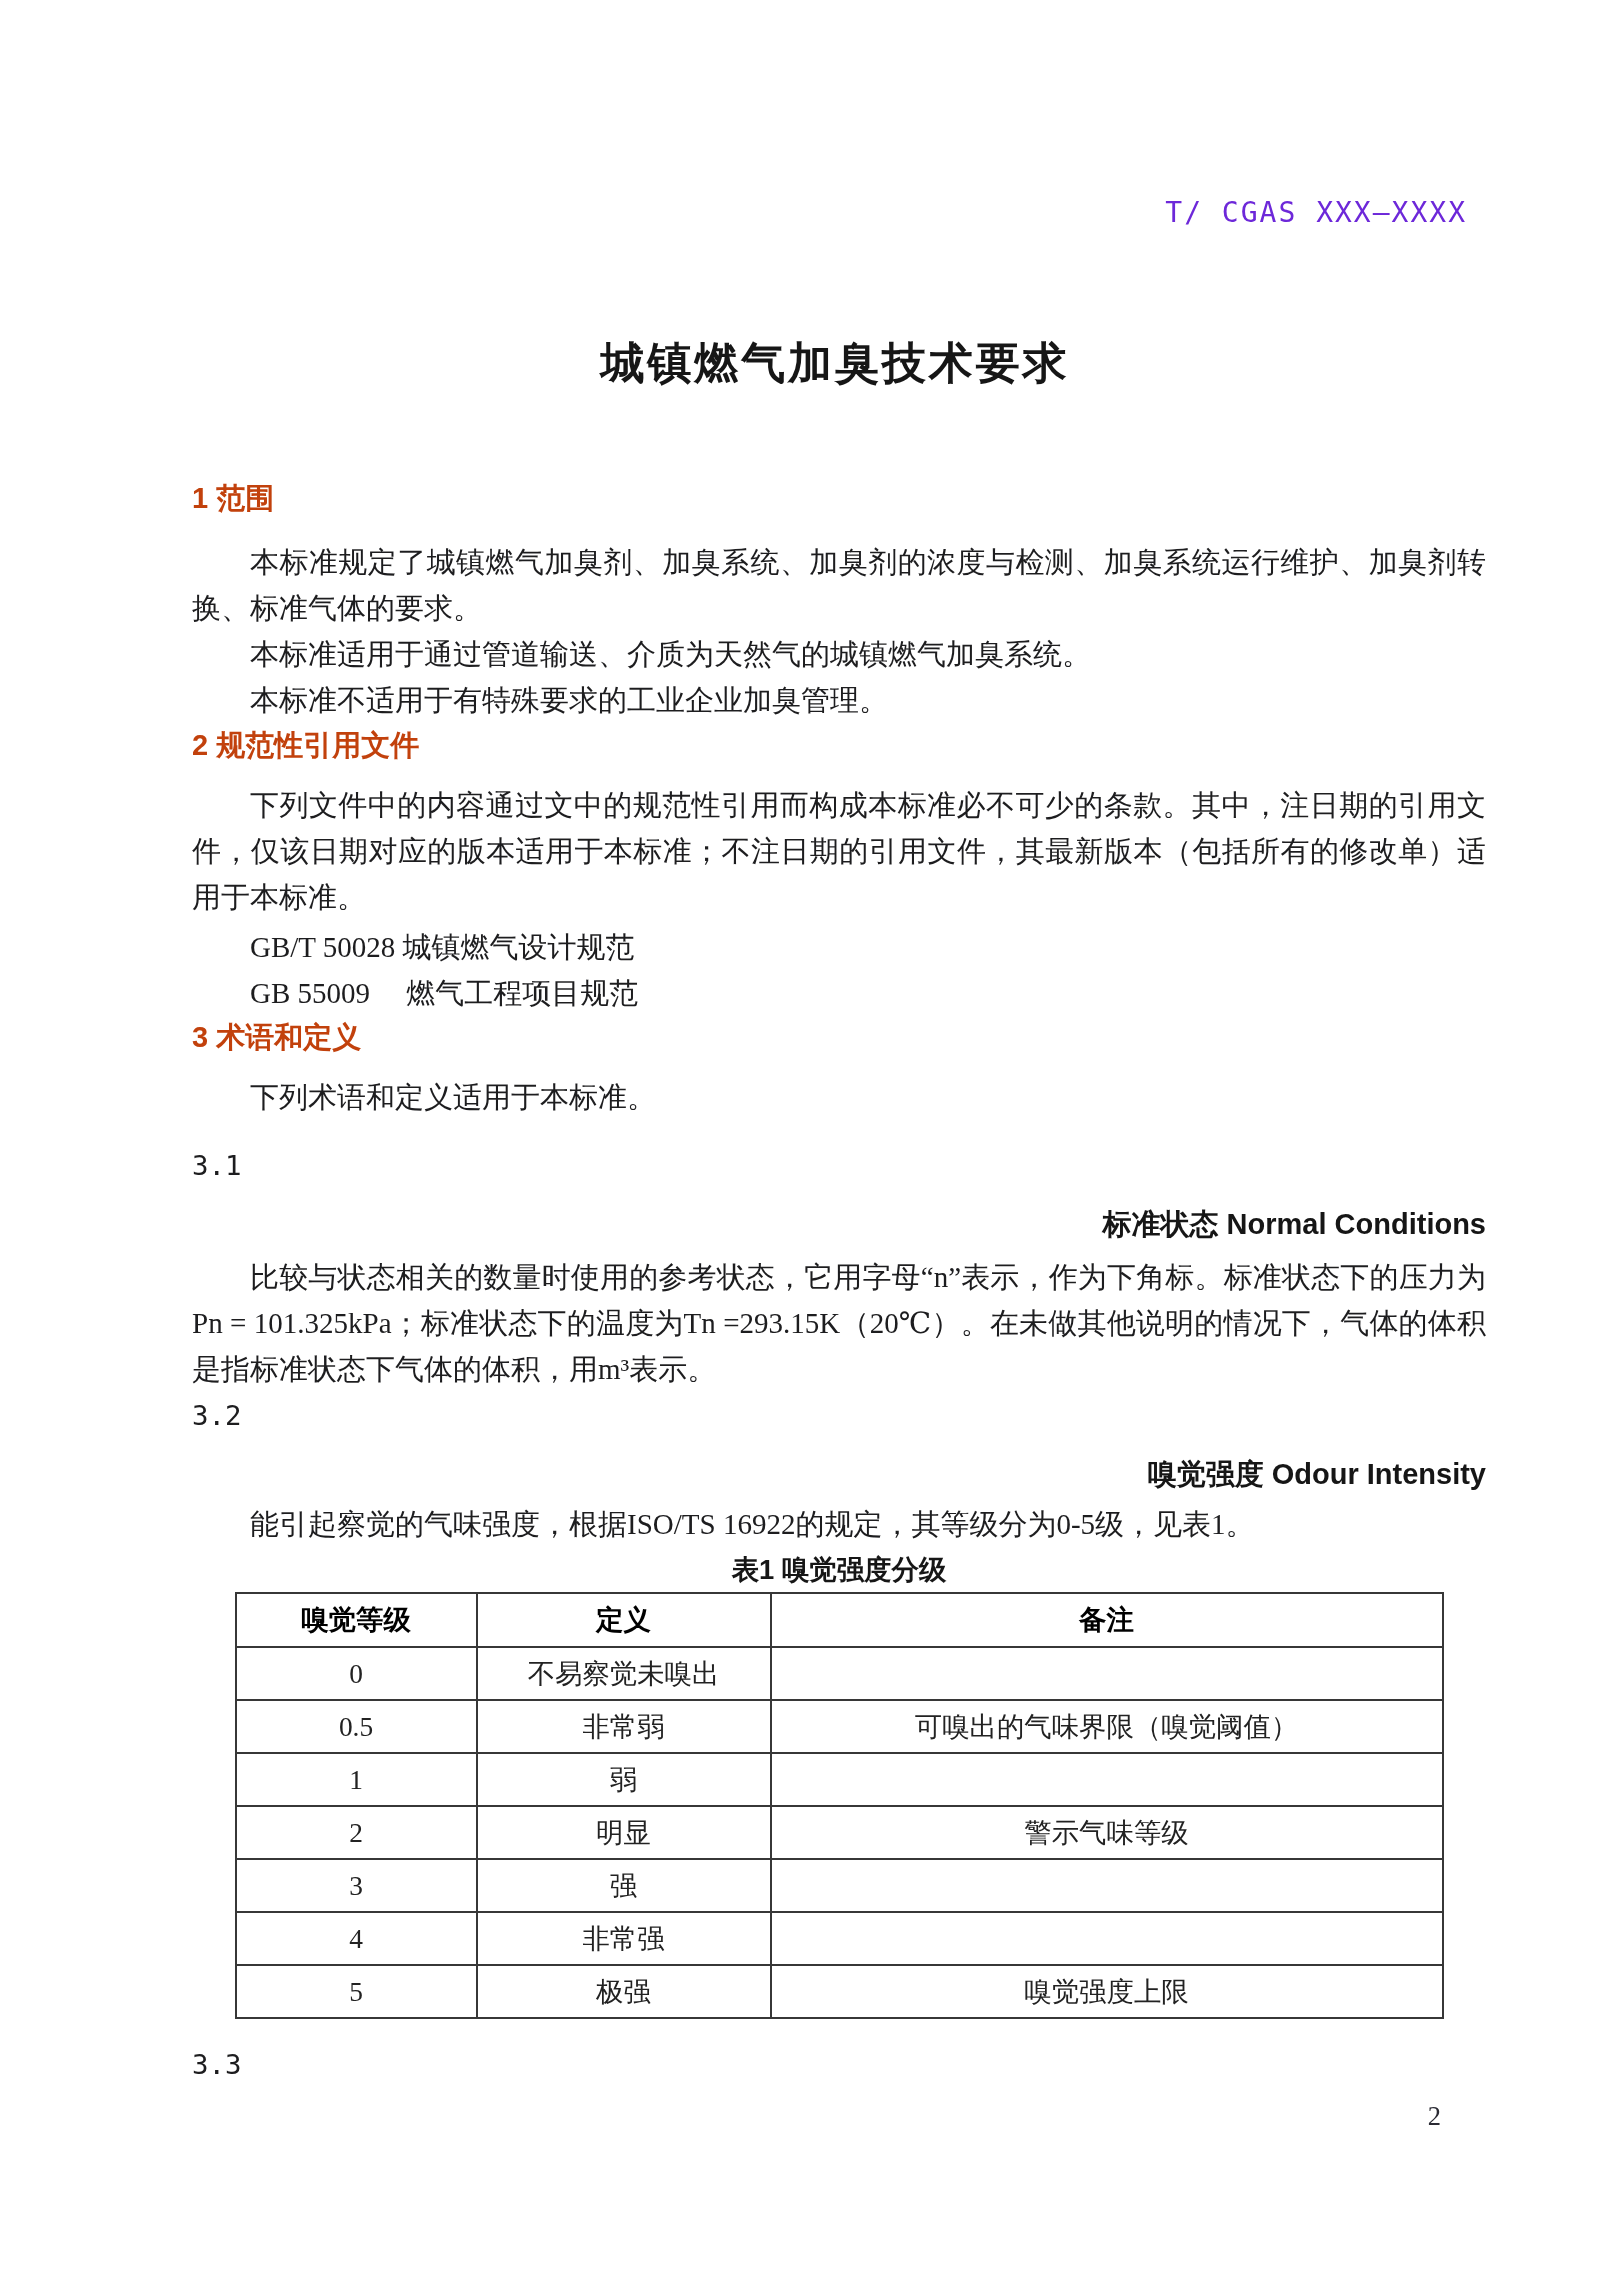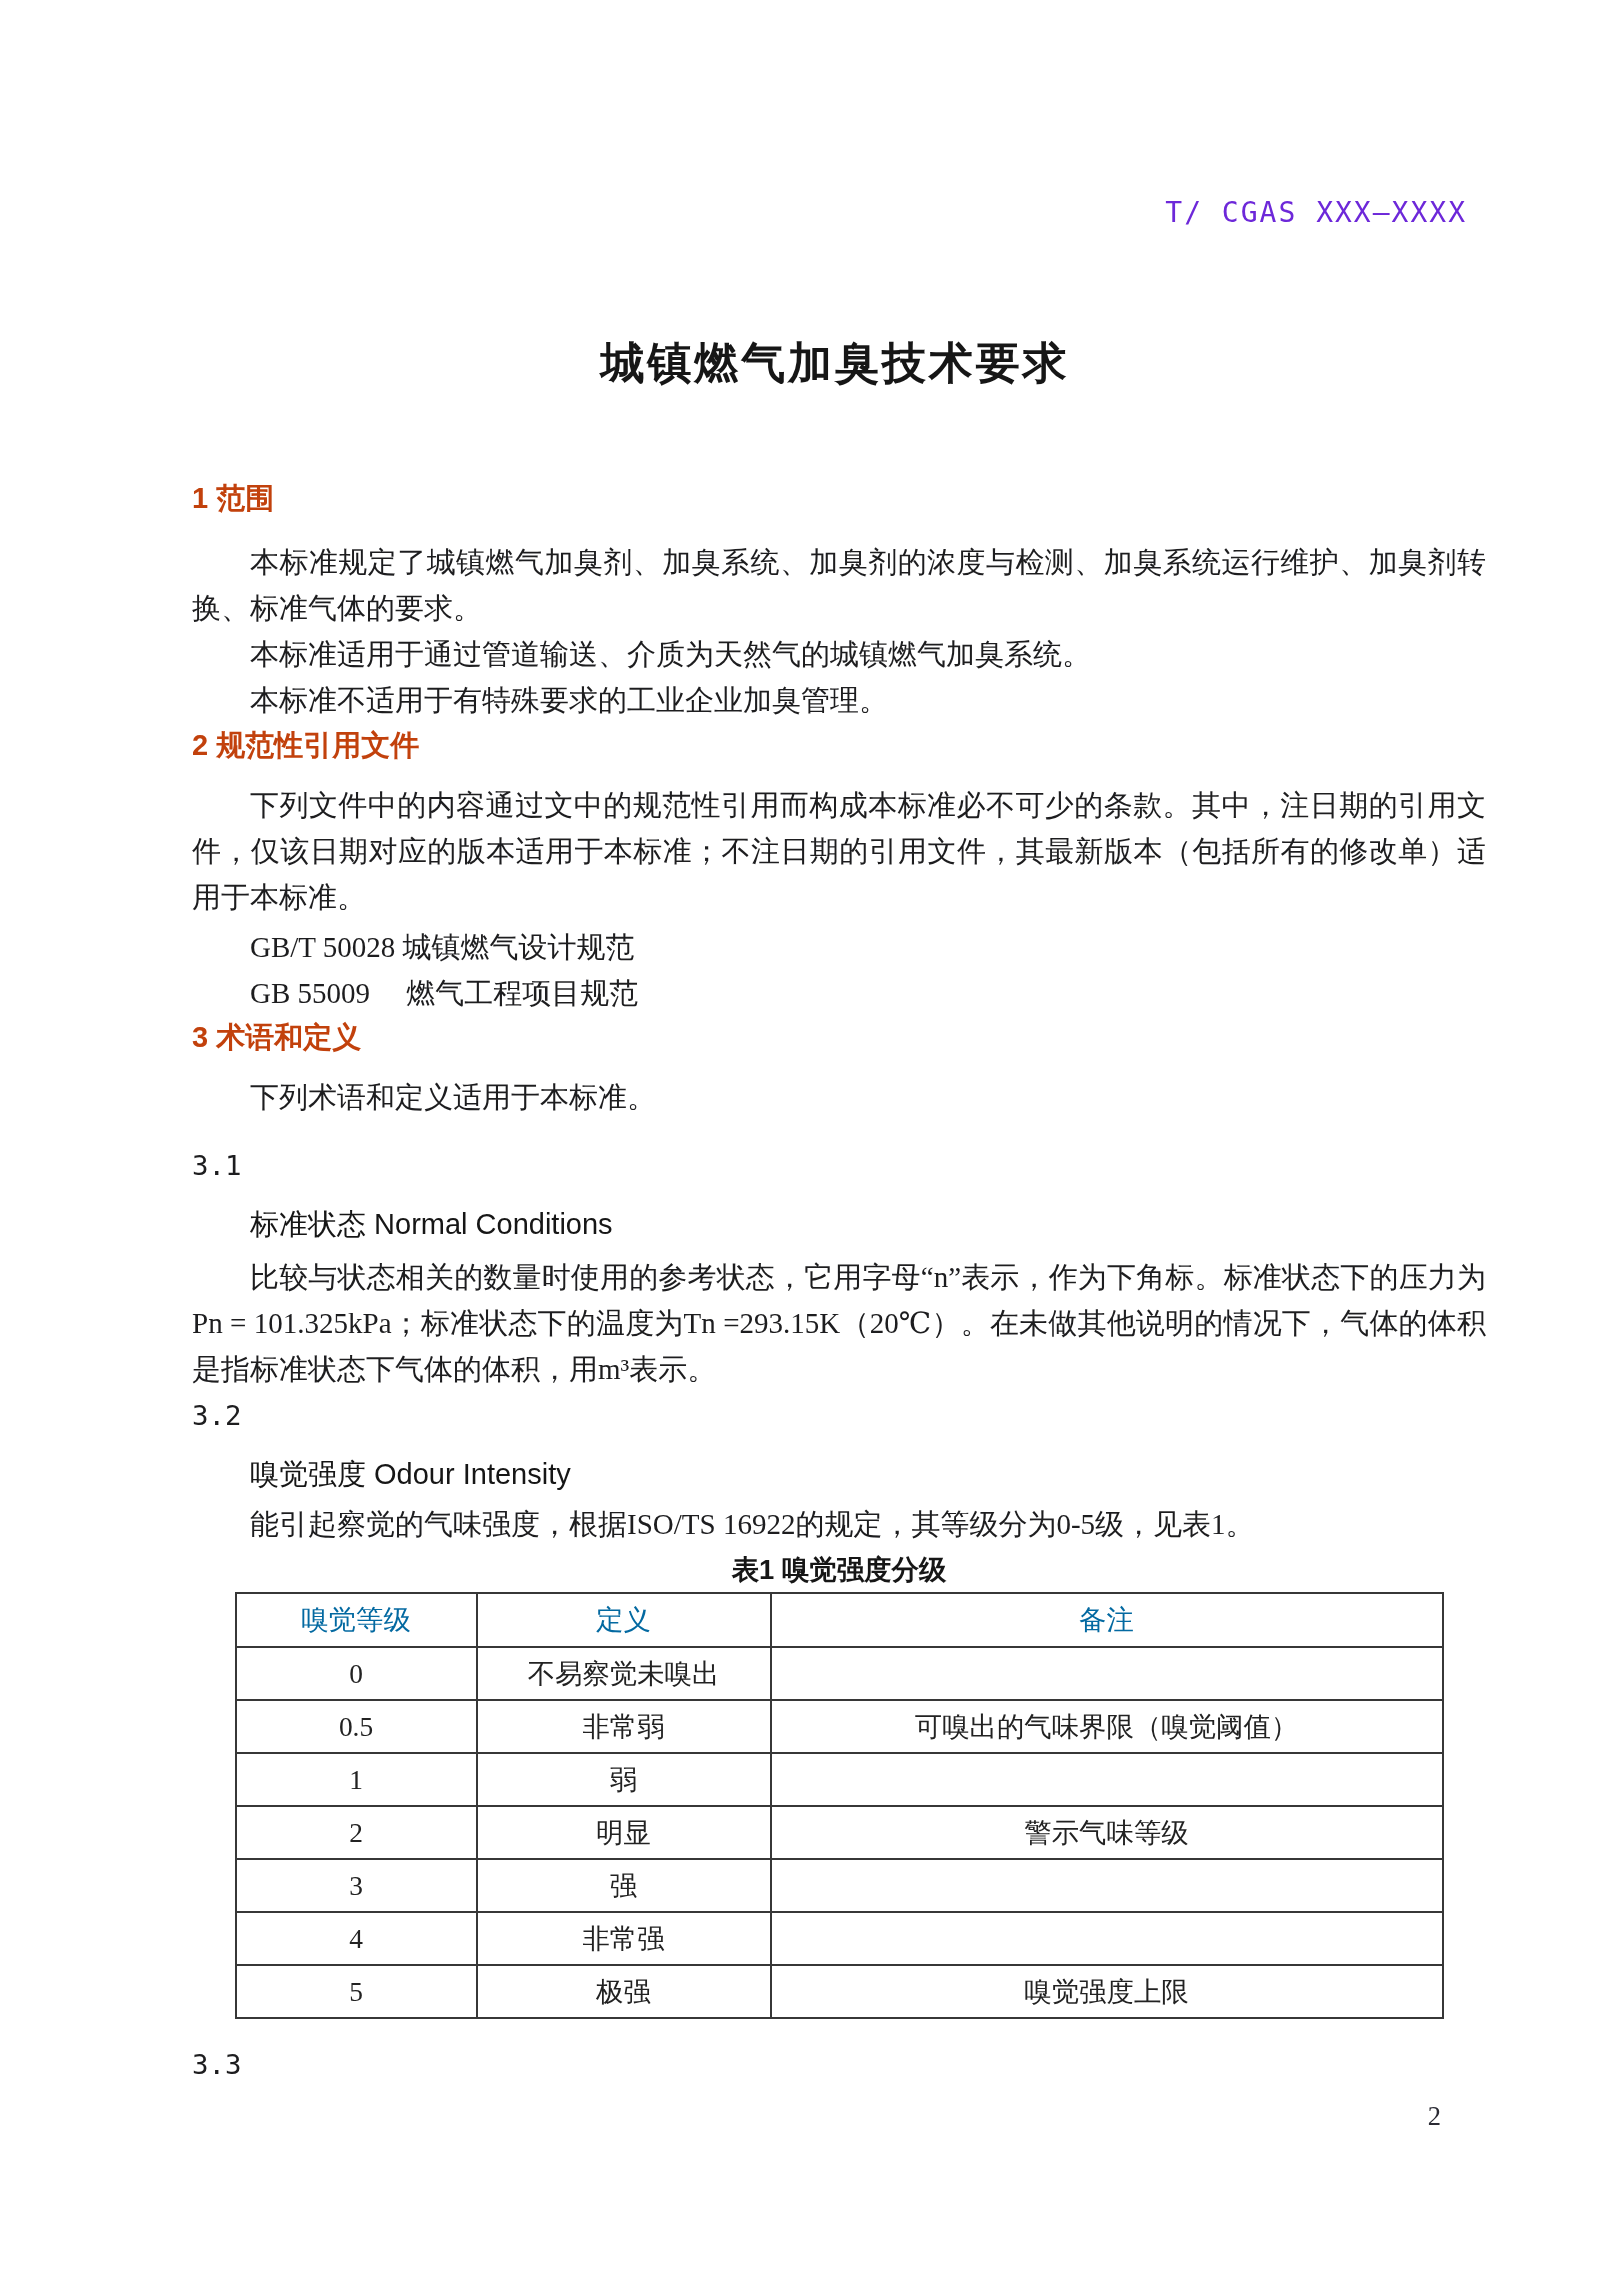--- a/index.html
+++ b/index.html
@@ -30,40 +30,40 @@
   }
   .para { text-align:justify; }
   .indent { text-indent:2em; }
   .ref-line { line-height:46px; }
   .term-num {
     font-family:"DejaVu Sans Mono","Liberation Mono",monospace;
     font-size:27.4px; line-height:43px;
   }
   .term-title {
     font-family:"Liberation Sans","DejaVu Sans",sans-serif;
-    font-size:29px; font-weight:normal; line-height:43px; text-indent:2em; color:#161616;
+    font-size:29px; font-weight:bold; line-height:43px; text-indent:2em; color:#161616;text-align:right;
   }
   .tbl-caption {
     text-align:center;
     font-family:"Liberation Sans","DejaVu Sans",sans-serif;
     font-size:27.4px; font-weight:bold; line-height:39px; color:#161616;
   }
   table.odour {
     width:1208px; margin:2.9px auto 0 auto;
     border-collapse:collapse; table-layout:fixed;
     border:2.9px solid #373737;
   }
   table.odour th, table.odour td {
     border:2px solid #373737; text-align:center; vertical-align:middle;
     font-size:27.4px; padding:0 5.9px;
   }
   table.odour th {
     height:54px;
     font-family:"Liberation Sans","DejaVu Sans",sans-serif;
-    font-weight:normal; color:#0369a1;
+    font-weight:bold; color:#000000;
   }
   table.odour td { height:53px; color:#222; }
   .page-number {
     position:absolute; top:2101px; right:179px;
     font-size:26.5px; color:#2a2a33;
   }
   
   .mt1{margin-top:1px}.mt2{margin-top:2px}.mt3{margin-top:2.9px}.mt4{margin-top:3.9px}
   .mt6{margin-top:5.9px}.mt8{margin-top:7.8px}.mt15{margin-top:14.7px}.mt16{margin-top:15.7px}
   .mt19{margin-top:18.6px}.mt24{margin-top:23.5px}.mt25{margin-top:24.5px}

